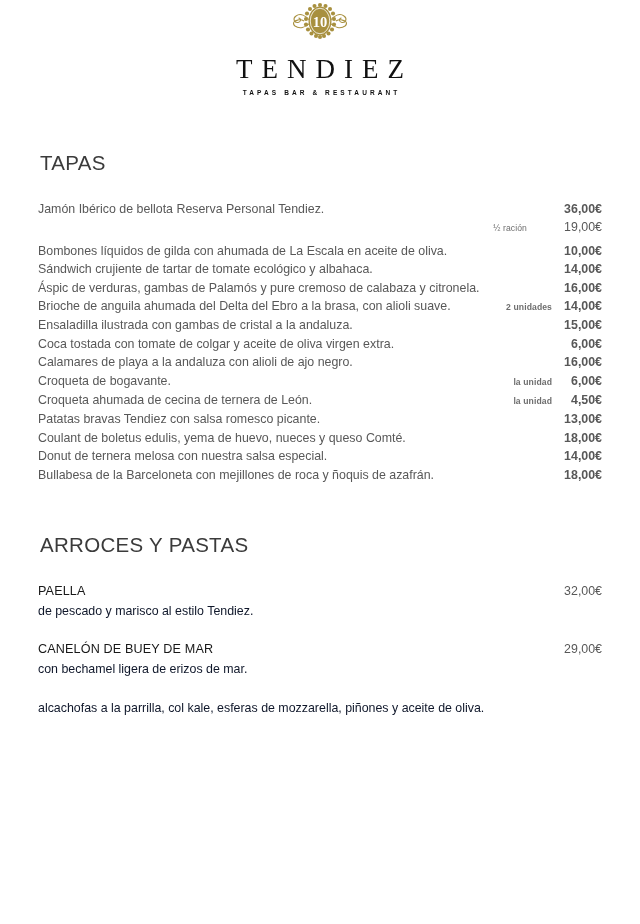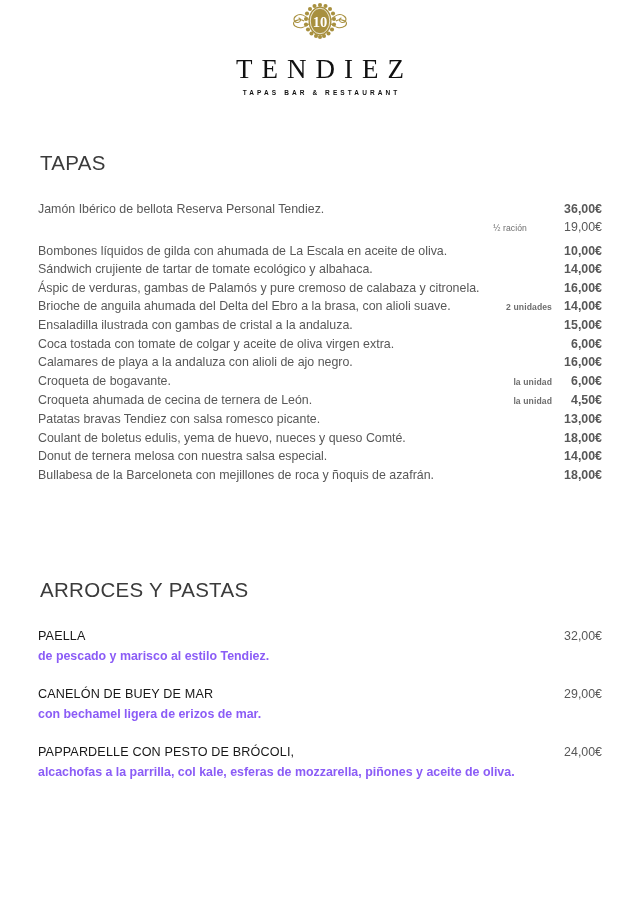--- a/index.html
+++ b/index.html
@@ -42,21 +42,21 @@
     color: #111111;
     line-height: 1;
   }
 
   
   .sheet {
     padding: 0 38px 0 38px;
   }
   .section { margin: 0; }
   .section-tapas { margin-top: 56px; }
-  .section-arroces { margin-top: 96px; }
+  .section-arroces { margin-top: 51px; }
 
   .section-title {
     font-size: 20.5px;
     font-weight: 300;
     letter-spacing: 0.3px;
     color: #3b3b3b;
     line-height: 1;
     margin: 0 0 27px 2px;
   }
 
@@ -124,24 +124,23 @@
   }
   .dish-price {
     font-size: 12.4px;
     color: #585858;
     min-width: 46px;
     text-align: right;
     padding-left: 10px;
   }
   .dish-desc {
     font-size: 12.4px;
-    color: #8b5cf6;
+    color: #0f172a;
     line-height: 18px;
     margin-top: 2px;
-    font-weight: bold;
   }
   .dish-desc em {
     font-style: italic;
   }
 </style>
 </head>
 <body>
 
 <div class="brand">
 
@@ -325,21 +324,17 @@
 
     <div class="dish">
       <div class="dish-head">
         <span class="dish-title">CANELÓN DE BUEY DE MAR</span>
         <span class="dish-price">29,00€</span>
       </div>
       <div class="dish-desc"><em></em><span>con bechamel ligera de erizos de mar.</span></div>
     </div>
 
     <div class="dish">
-      <div class="dish-head">
-        <span class="dish-title">PAPPARDELLE CON PESTO DE BRÓCOLI,</span>
-        <span class="dish-price">24,00€</span>
-      </div>
       <div class="dish-desc"><em></em><span>alcachofas a la parrilla, col kale, esferas de mozzarella, piñones y aceite de oliva.</span></div>
     </div>
 
   </div>
 </div>
 
 </body></html>

